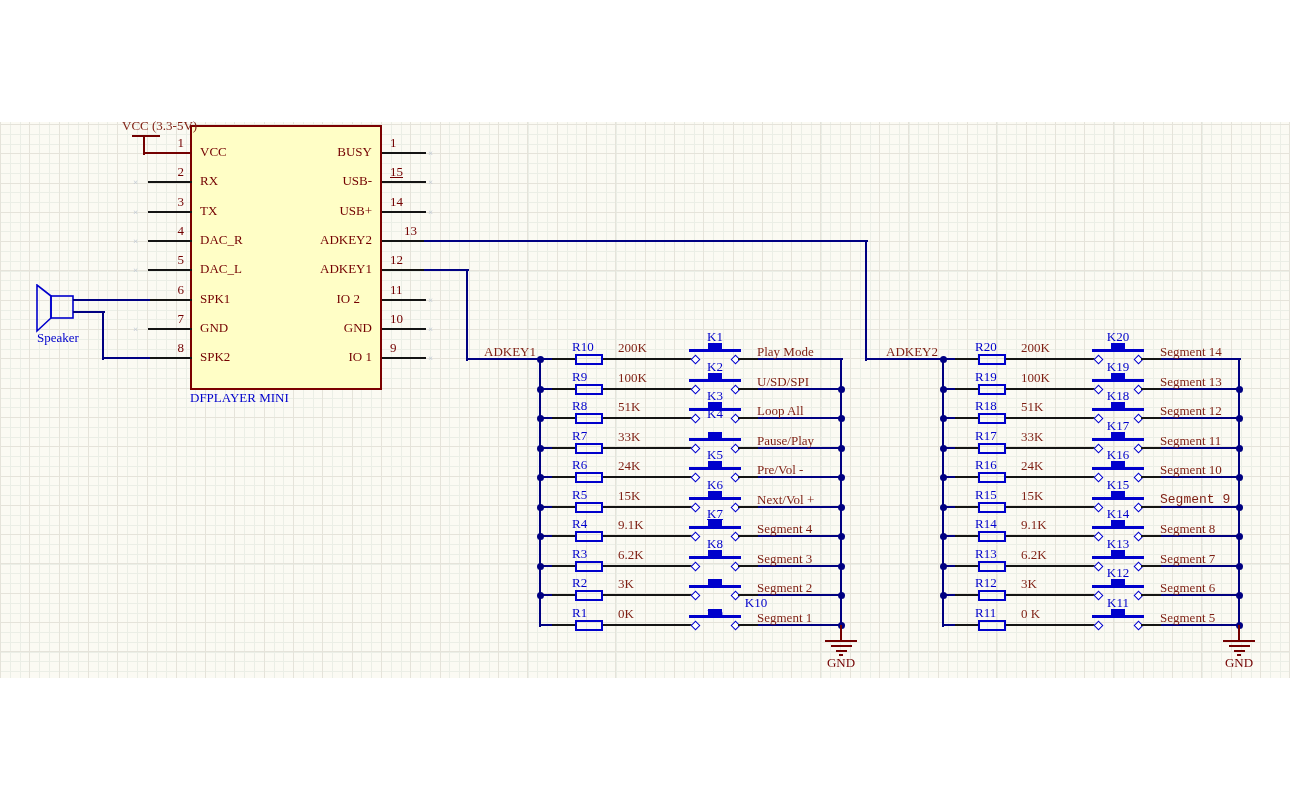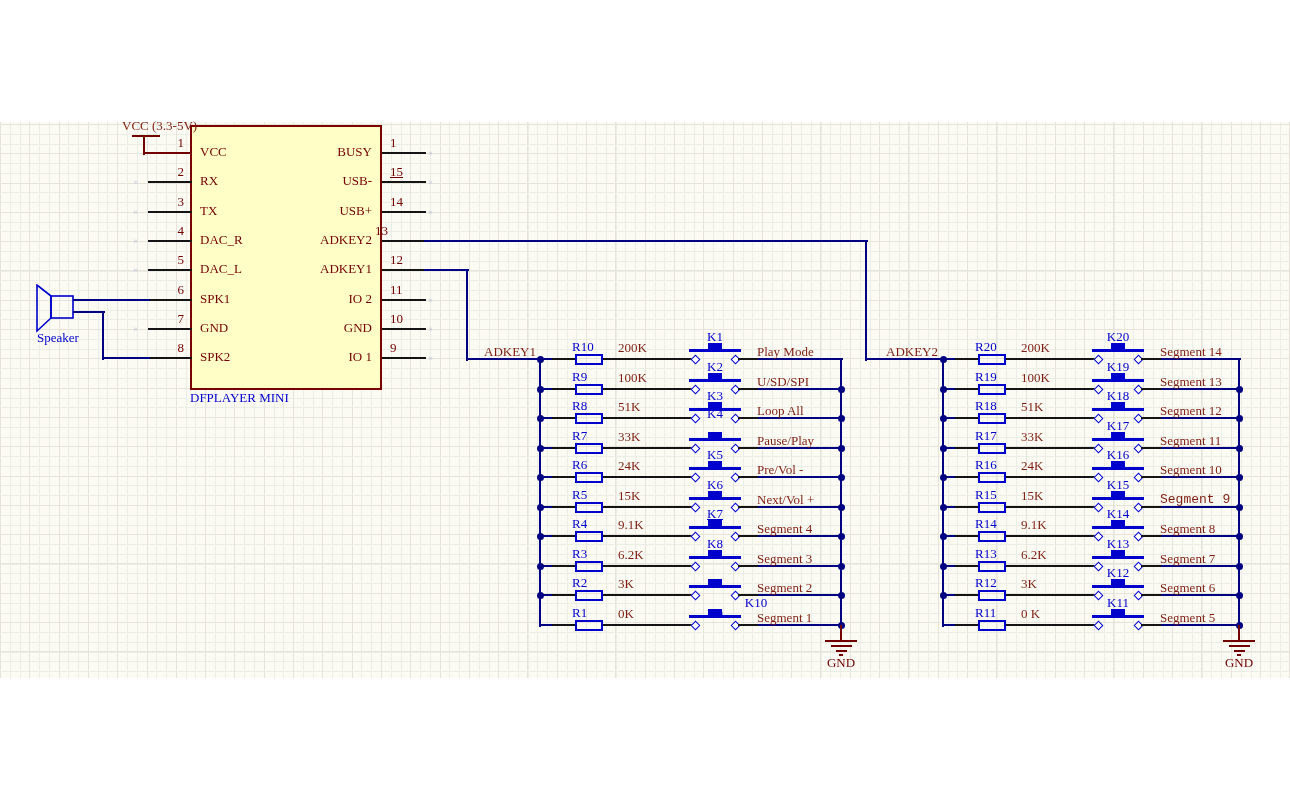--- a/index.html
+++ b/index.html
@@ -63,34 +63,34 @@
     <div class="wire" style="left: 148px; top: 211px; width: 44px; height: 2px; background: rgb(20, 20, 20);"></div>
     <div class="t maroon pnl" style="left: 152px; top: 195px;">3</div>
     <div class="t maroon" style="left: 200px; top: 204px;">TX</div>
     <div class="wire" style="left: 382px; top: 211px; width: 44px; height: 2px; background: rgb(20, 20, 20);"></div>
     <div class="t maroon pnr" style="left: 390px; top: 195px;">14</div>
     <div class="t maroon pnameR" style="left: 252px; top: 204px;">USB+</div>
     <div class="wire" style="left: 148px; top: 240px; width: 44px; height: 2px; background: rgb(20, 20, 20);"></div>
     <div class="t maroon pnl" style="left: 152px; top: 224px;">4</div>
     <div class="t maroon" style="left: 200px; top: 233px;">DAC_R</div>
     <div class="wire" style="left: 382px; top: 240px; width: 44px; height: 2px; background: rgb(20, 20, 20);"></div>
-    <div class="t maroon pnr" style="left: 375px; top: 224px;">13</div>
+    <div class="t maroon pnr" style="left: 404px; top: 224px;">13</div>
     <div class="t maroon pnameR" style="left: 252px; top: 233px;">ADKEY2</div>
     <div class="wire" style="left: 148px; top: 269px; width: 44px; height: 2px; background: rgb(20, 20, 20);"></div>
     <div class="t maroon pnl" style="left: 152px; top: 253px;">5</div>
     <div class="t maroon" style="left: 200px; top: 262px;">DAC_L</div>
     <div class="wire" style="left: 382px; top: 269px; width: 44px; height: 2px; background: rgb(20, 20, 20);"></div>
     <div class="t maroon pnr" style="left: 390px; top: 253px;">12</div>
     <div class="t maroon pnameR" style="left: 252px; top: 262px;">ADKEY1</div>
     <div class="wire" style="left: 148px; top: 299px; width: 44px; height: 2px; background: rgb(20, 20, 20);"></div>
     <div class="t maroon pnl" style="left: 152px; top: 283px;">6</div>
     <div class="t maroon" style="left: 200px; top: 292px;">SPK1</div>
     <div class="wire" style="left: 382px; top: 299px; width: 44px; height: 2px; background: rgb(20, 20, 20);"></div>
     <div class="t maroon pnr" style="left: 390px; top: 283px;">11</div>
-    <div class="t maroon pnameR" style="left: 252px; top: 292px;">IO 2</div>
+    <div class="t maroon pnameR" style="left: 240px; top: 292px;">IO 2</div>
     <div class="wire" style="left: 148px; top: 328px; width: 44px; height: 2px; background: rgb(20, 20, 20);"></div>
     <div class="t maroon pnl" style="left: 152px; top: 312px;">7</div>
     <div class="t maroon" style="left: 200px; top: 321px;">GND</div>
     <div class="wire" style="left: 382px; top: 328px; width: 44px; height: 2px; background: rgb(20, 20, 20);"></div>
     <div class="t maroon pnr" style="left: 390px; top: 312px;">10</div>
     <div class="t maroon pnameR" style="left: 252px; top: 321px;">GND</div>
     <div class="wire" style="left: 148px; top: 357px; width: 44px; height: 2px; background: rgb(20, 20, 20);"></div>
     <div class="t maroon pnl" style="left: 152px; top: 341px;">8</div>
     <div class="t maroon" style="left: 200px; top: 350px;">SPK2</div>
     <div class="wire" style="left: 382px; top: 357px; width: 44px; height: 2px; background: rgb(20, 20, 20);"></div>

